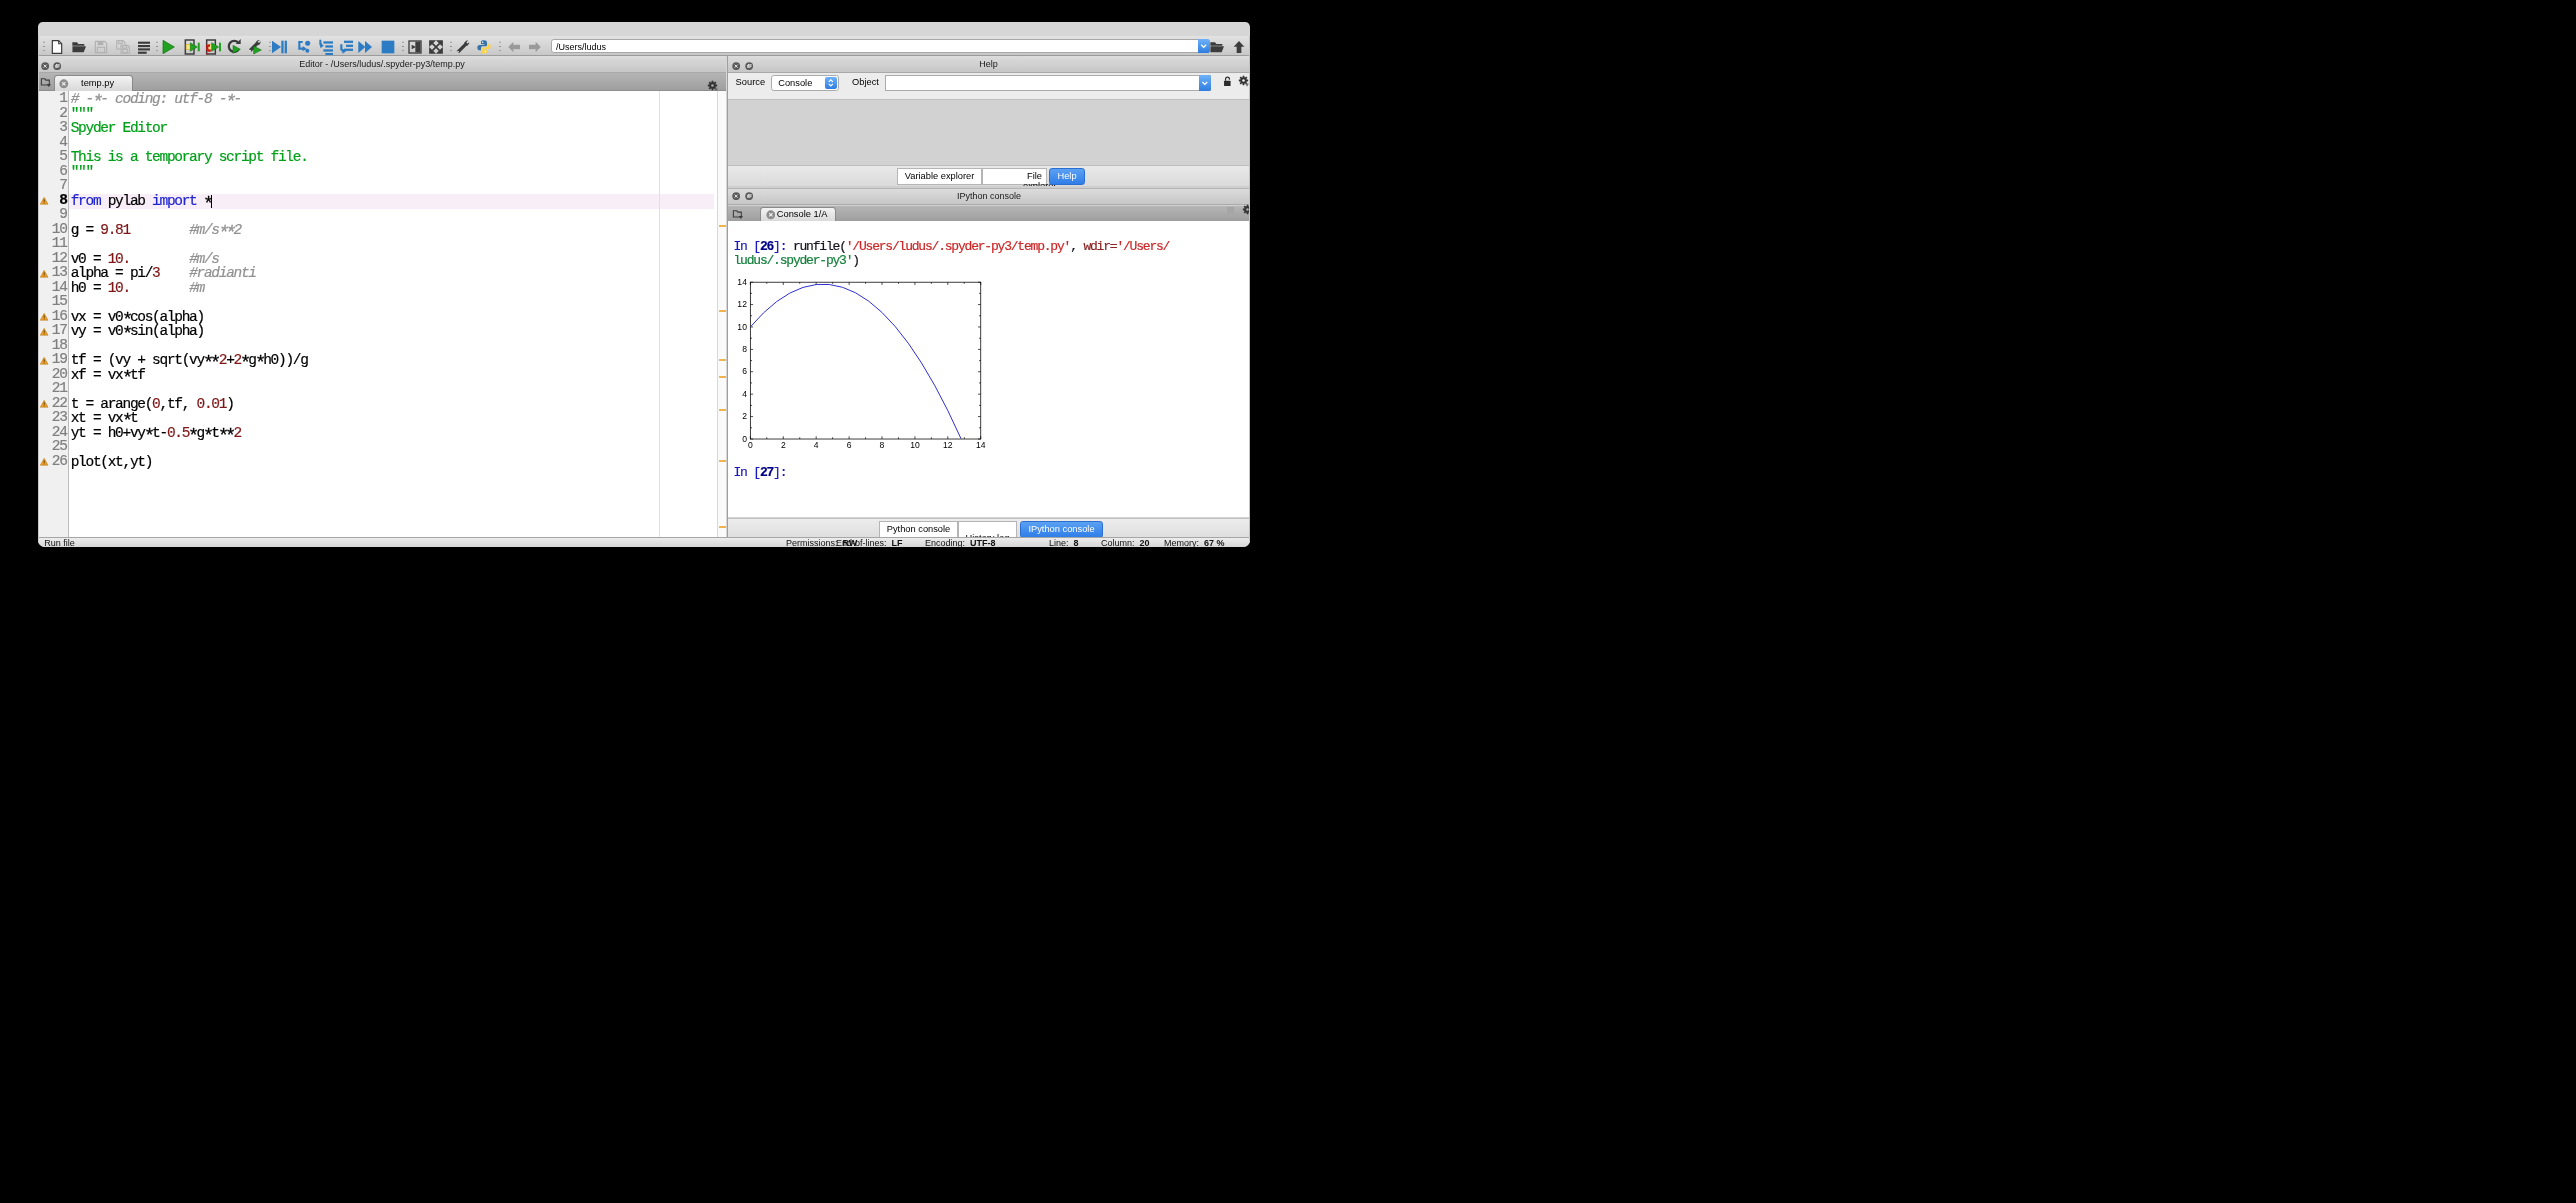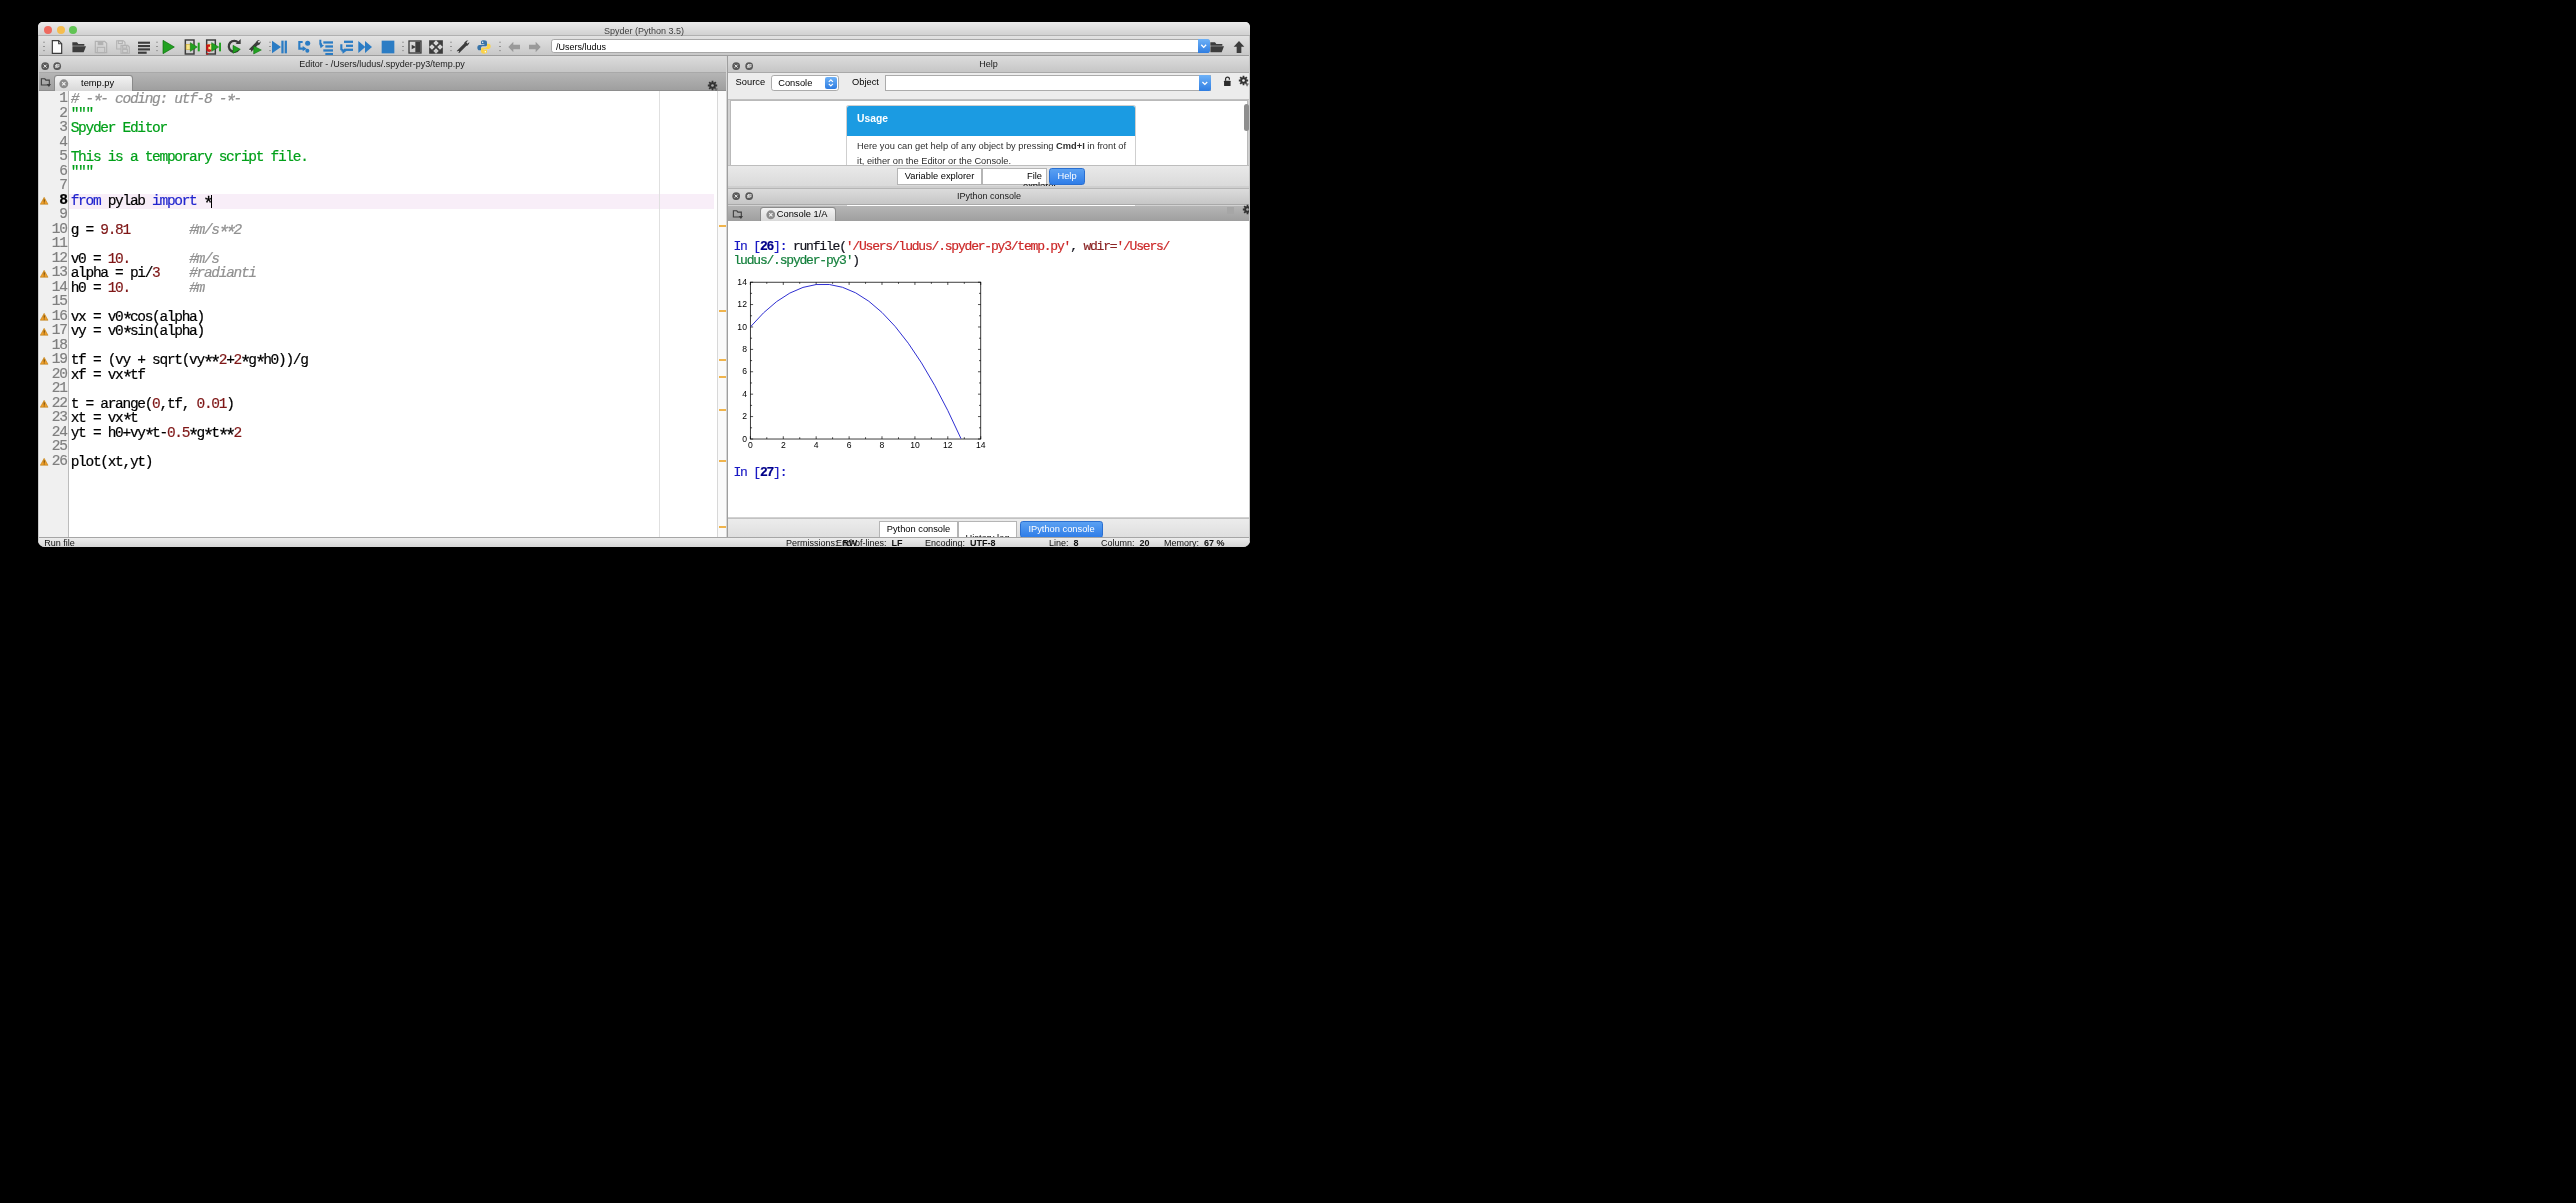--- a/index.html
+++ b/index.html
@@ -75,26 +75,20 @@
 
 
 #statusbar { position:absolute; left:0; top:515px; width:100%; height:10.6px;
   background:linear-gradient(#ededed,#d3d3d3); border-top:0.7px solid #a6a6a6; font-size:9px; color:#111; }
 #statusbar b { font-weight:bold; }
 #statusbar span { position:absolute; top:0.3px; }
 </style>
 </head>
 <body>
 <div id="win">
-  <div id="titlebar">
-    <div class="tl" style="left:6.2px;  background:#ee6a5f;"></div>
-    <div class="tl" style="left:18.6px; background:#f5bd4f;"></div>
-    <div class="tl" style="left:31px; background:#61c454;"></div>
-    <div id="title">Spyder (Python 3.5)</div>
-  </div>
   <div id="toolbar">
       <div class="tsep" style="left:4.5px;"></div>
       <div class="tsep" style="left:118px;"></div>
       <div class="tsep" style="left:231px;"></div>
       <div class="tsep" style="left:364px;"></div>
       <div class="tsep" style="left:412px;"></div>
       <div class="tsep" style="left:461px;"></div>
       <svg class="ticon" style="left:11.4px;top:3.1px;" width="16.5" height="16.5" viewBox="0 0 24 24">
         <path d="M5 2.5 H14.5 L19 7 V21.5 H5 Z" fill="#fdfdfd" stroke="#3c3c3c" stroke-width="1.8"></path>
         <path d="M14.5 2.5 V7 H19" fill="none" stroke="#3c3c3c" stroke-width="1.6"></path>
@@ -419,29 +413,20 @@
             <g stroke="#333" stroke-width="2.6">
               <line x1="8" y1="1.2" x2="8" y2="14.8"></line>
               <line x1="1.2" y1="8" x2="14.8" y2="8"></line>
               <line x1="3.2" y1="3.2" x2="12.8" y2="12.8"></line>
               <line x1="12.8" y1="3.2" x2="3.2" y2="12.8"></line>
             </g>
             <circle cx="8" cy="8" r="1.9" fill="#ececec"></circle>
             <path d="M10.5 12.5 L16 12.5 L13.2 17 Z" fill="#6f6f6f"></path>
           </g>
         </svg>
-      </div>
-    <div id="helpwhite">
-        <div style="position:absolute;left:115px;top:3.8px;width:290px;height:138px;background:#fff;border:0.7px solid #cfcfcf;border-radius:2.8px 2.8px 0 0;border-bottom:none;">
-          <div style="position:absolute;left:0;top:0;width:100%;height:30px;background:#1b9be2;border-radius:2.1px 2.1px 0 0;">
-            <div style="position:absolute;left:10px;top:7.6px;font-size:10.3px;font-weight:bold;color:#fff;">Usage</div>
-          </div>
-          <div style="position:absolute;left:10px;top:33px;width:279px;font-size:9.3px;color:#2e2e2e;line-height:15px;">Here you can get help of any object by pressing <b>Cmd+I</b> in front of<br>it, either on the Editor or the Console.</div>
-        </div>
-        <div style="position:absolute;left:513px;top:2.8px;width:5.2px;height:27px;background:#8f8f8f;border-radius:2.8px;"></div>
       </div>
     <div id="helptabs">
       <div class="btab" style="left:169px; width:85px;">
           <div style="margin-top:2.4px;">Variable explorer</div>
         </div>
       <div class="btab" style="left:254px; width:65px;">
           <div style="margin-top:2.4px;padding-left:40px;">File explorer</div>
         </div>
       <div class="btab sel" style="left:321px; width:36px;">
           <div style="margin-top:2.4px;">Help</div>

